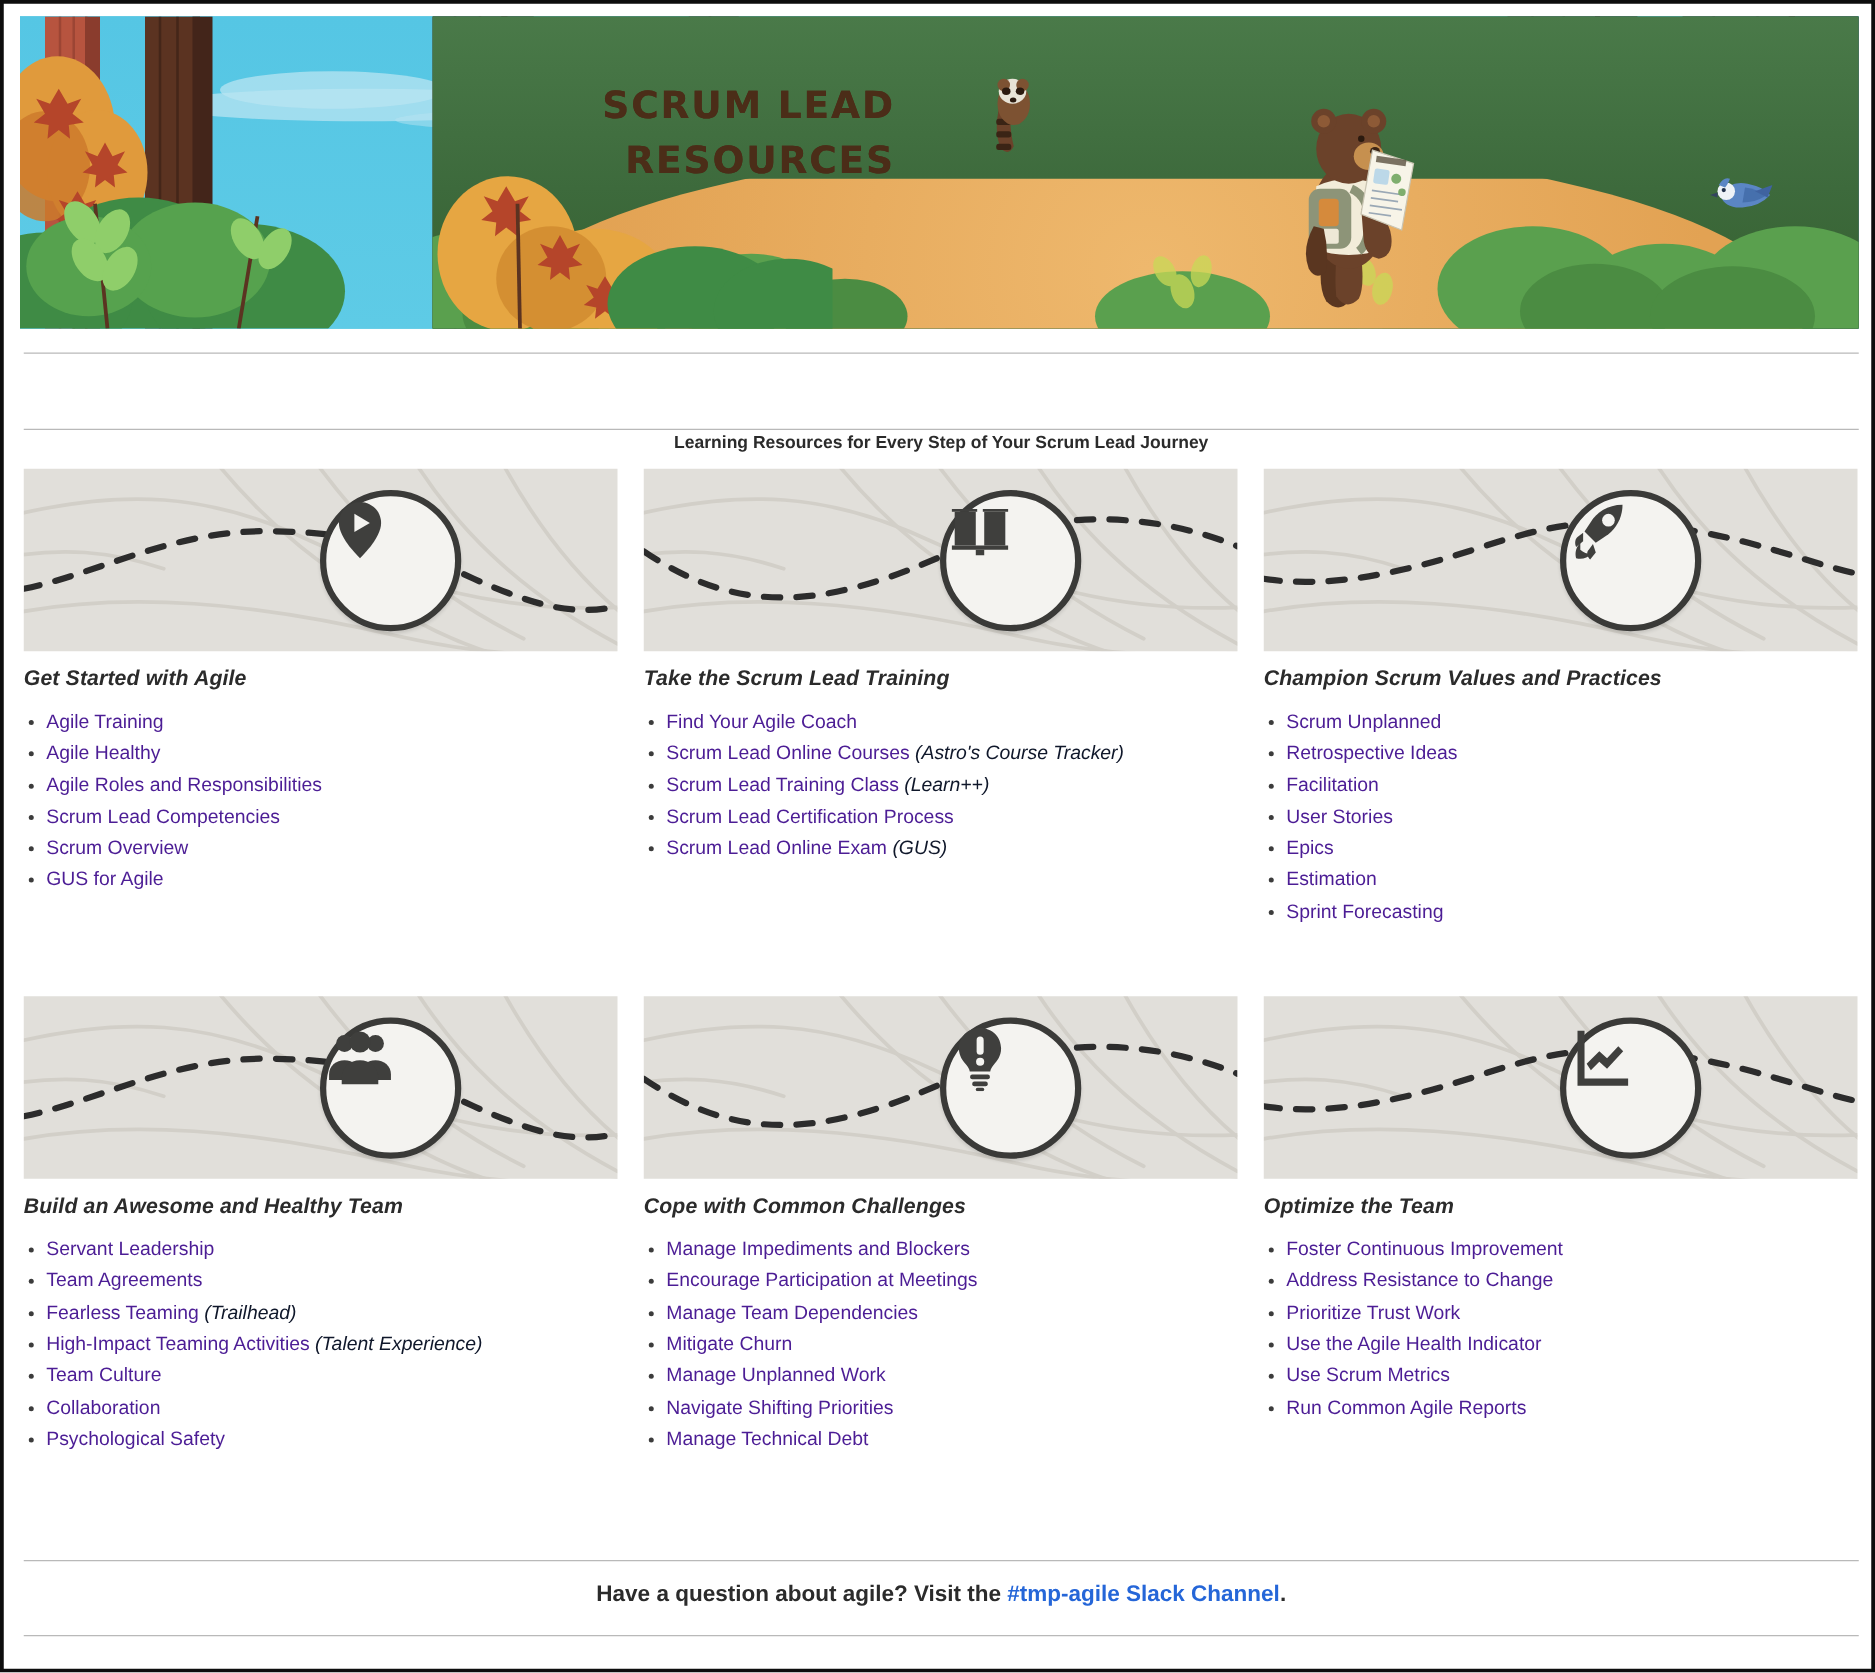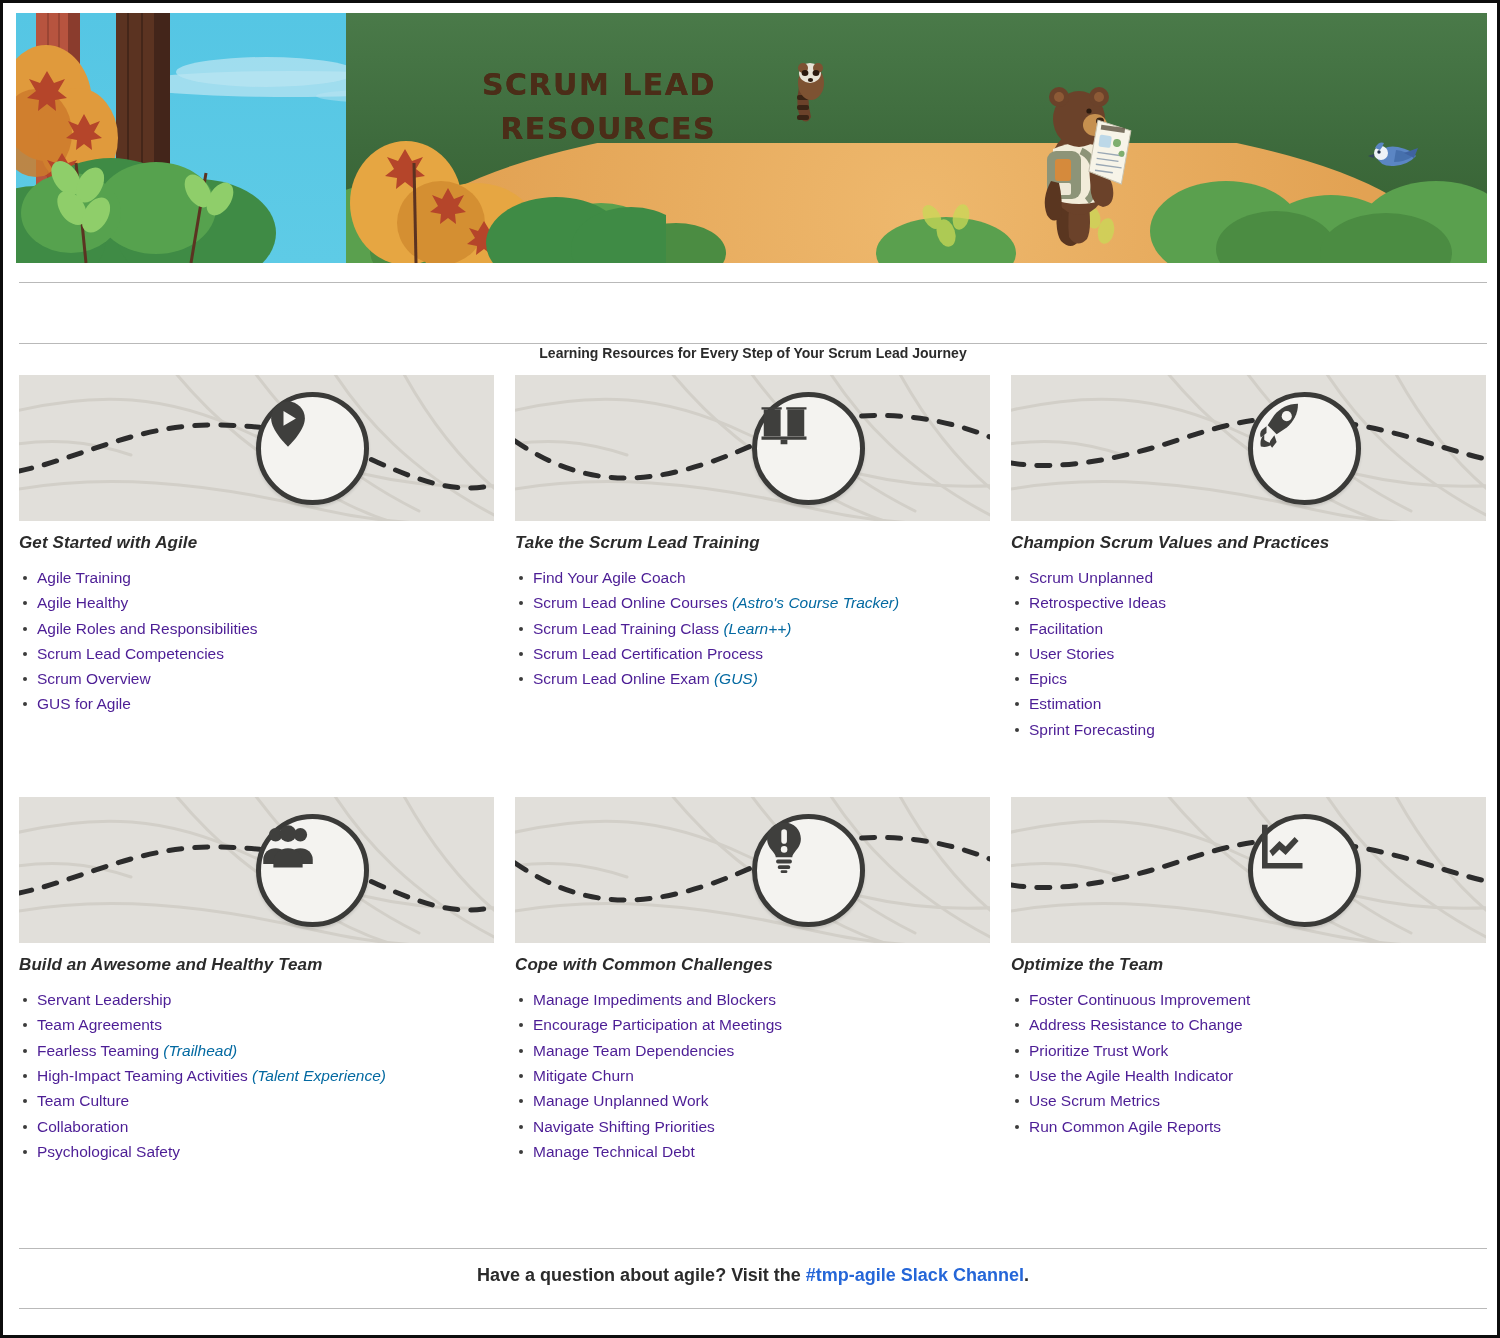--- a/index.html
+++ b/index.html
@@ -133,21 +133,21 @@
     content:"";
     position:absolute; left:4px; top:11px;
     width:4px; height:4px; border-radius:50%;
     background:#3c3c3c;
   }
   ul.links a {
     color:#4c1d95;
     text-decoration:none;
   }
   ul.links .note {
-    color:#0369a1;
+    color:#0f172a;
     font-style:italic;
   }
 
   
   .footer {
     position:absolute; left:16px; top:1262px; width:1468px;
     text-align:center;
     font-size:18px; font-weight:bold; color:#2b2b2b;
   }
   .footer a { color:#2566d8; text-decoration:none; }

